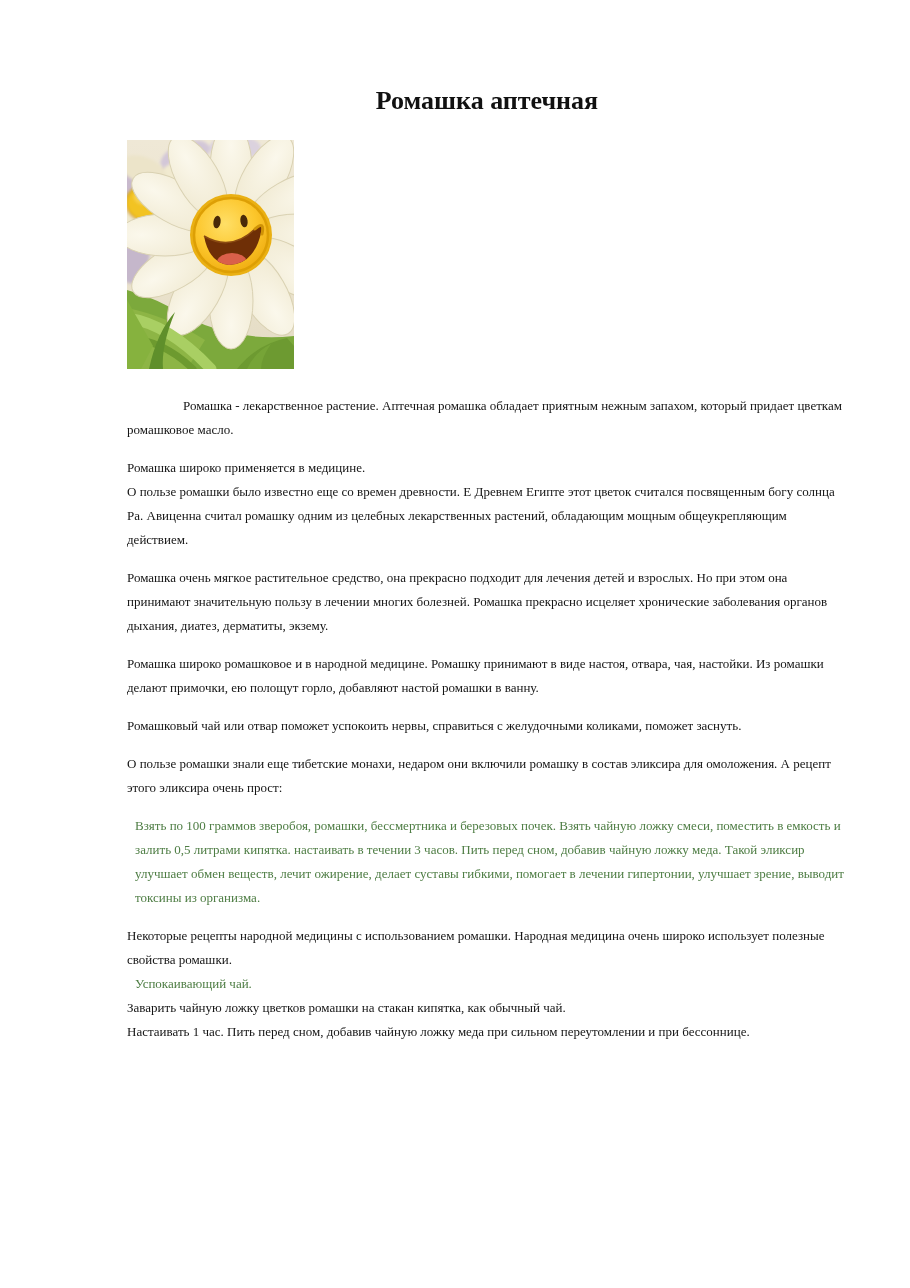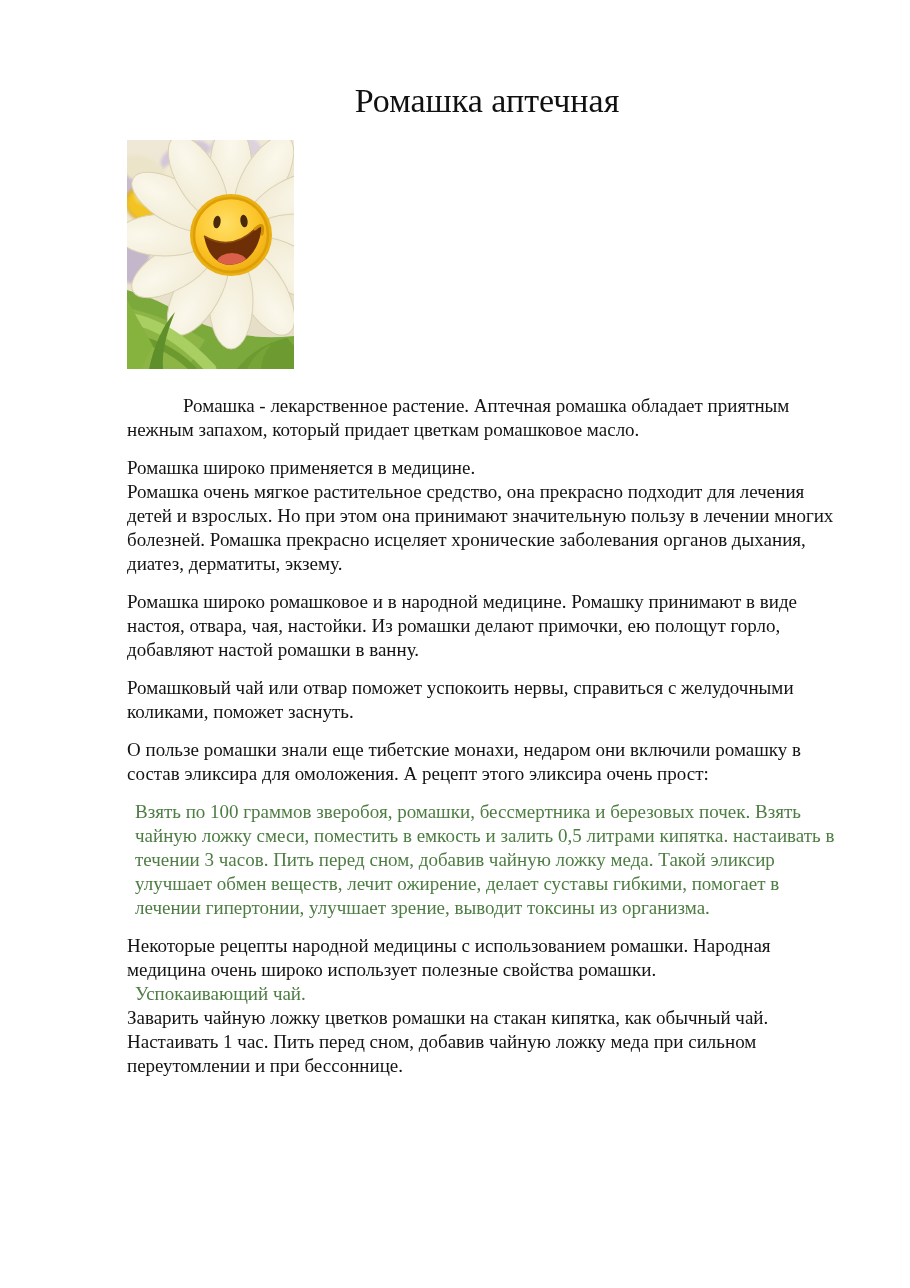--- a/index.html
+++ b/index.html
@@ -10,35 +10,35 @@
     background: #ffffff;
     font-family: "Liberation Serif", "DejaVu Serif", serif;
     color: #141414;
     overflow: hidden;
   }
   .content { padding: 0 63px 0 127px; }
   h1.title {
     margin: 0;
     padding-top: 84px;
     text-align: center;
-    font-size: 34px;
+    font-size: 26px;
     line-height: 34px;
-    font-weight: normal;
+    font-weight: bold;
     color: #111111;
   }
   .figure {
     width: 167px;
     height: 229px;
     margin-top: 22px;
     line-height: 0;
   }
   .figure svg { display: block; }
   .text {
     margin-top: 25px;
-    font-size: 19px;
+    font-size: 13px;
     line-height: 24px;
     text-align: left;
   }
   .text p { margin: 0 0 14px 0; }
   .text p.tight { margin-bottom: 0; }
   .text p.indent { text-indent: 56px; }
   .text p.green { color: var(--green-text, #4e7d44); margin-left: 8px; }
 </style>
 </head>
 <body>
@@ -159,20 +159,21 @@
           <polygon points="0,160 26,206 14,229 0,229" fill="#86b23e"></polygon>
           <path d="M22,229 Q 30,192 48,172 Q 34,206 36,229 Z" fill="#5f8f2b"></path>
           <path d="M120,229 Q 128,212 144,204 Q 134,218 134,229 Z" fill="#76a437"></path>
         </g>
       </svg>
     </div>
 
     <div class="text">
       <p class="indent">Ромашка - лекарственное растение. Аптечная ромашка обладает приятным нежным запахом, который придает цветкам ромашковое масло.</p>
       <p class="tight">Ромашка широко применяется в медицине.</p>
+      <p>О пользе ромашки было известно еще со времен древности. Е Древнем Египте этот цветок считался посвященным богу солнца Ра. Авиценна считал ромашку одним из целебных лекарственных растений, обладающим мощным общеукрепляющим действием.</p>
       <p>Ромашка очень мягкое растительное средство, она прекрасно подходит для лечения детей и взрослых. Но при этом она принимают значительную пользу в лечении многих болезней. Ромашка прекрасно исцеляет хронические заболевания органов дыхания, диатез, дерматиты, экзему.</p>
       <p>Ромашка широко ромашковое и в народной медицине. Ромашку принимают в виде настоя, отвара, чая, настойки. Из ромашки делают примочки, ею полощут горло, добавляют настой ромашки в ванну.</p>
       <p>Ромашковый чай или отвар поможет успокоить нервы, справиться с желудочными коликами, поможет заснуть.</p>
       <p>О пользе ромашки знали еще тибетские монахи, недаром они включили ромашку в состав эликсира для омоложения. А рецепт этого эликсира очень прост:</p>
       <p class="green">Взять по 100 граммов зверобоя, ромашки, бессмертника и березовых почек. Взять чайную ложку смеси, поместить в емкость и залить 0,5 литрами кипятка. настаивать в течении 3 часов. Пить перед сном, добавив чайную ложку меда. Такой эликсир улучшает обмен веществ, лечит ожирение, делает суставы гибкими, помогает в лечении гипертонии, улучшает зрение, выводит токсины из организма.</p>
       <p class="tight">Некоторые рецепты народной медицины с использованием ромашки. Народная медицина очень широко использует полезные свойства ромашки.</p>
       <p class="green tight">Успокаивающий чай.</p>
       <p class="tight">Заварить чайную ложку цветков ромашки на стакан кипятка, как обычный чай.</p>
       <p>Настаивать 1 час. Пить перед сном, добавив чайную ложку меда при сильном переутомлении и при бессоннице.</p>
     </div>

